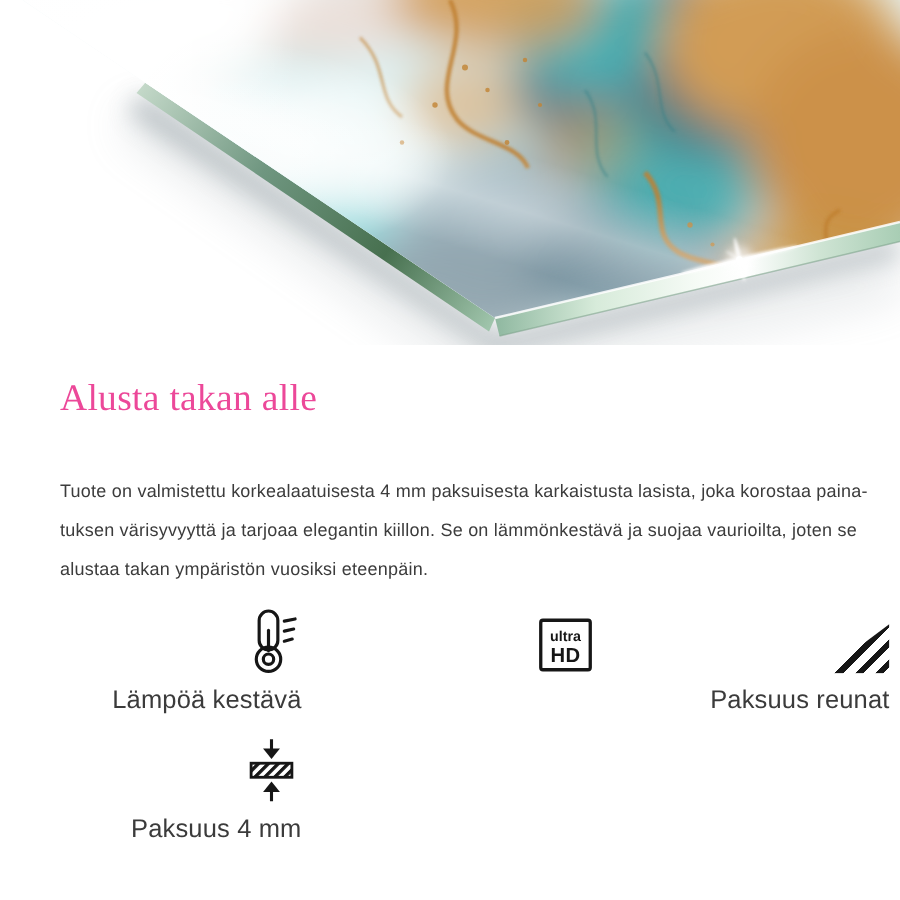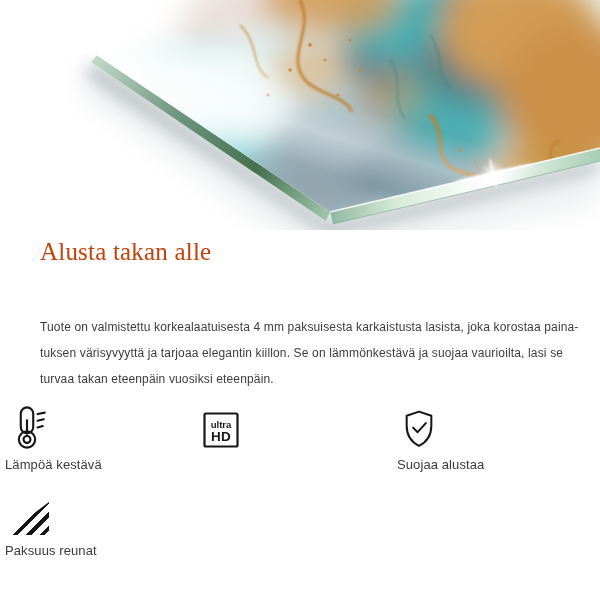--- a/index.html
+++ b/index.html
@@ -10,41 +10,41 @@
     -webkit-font-smoothing:antialiased;
   }
   .page{position:absolute;inset:0;}
 
   
   .hero{position:absolute;left:0;top:0;width:600px;height:230px;}
   .hero svg{display:block;}
 
   
   .title{
-    position:absolute;left:40px;top:235px;margin:0;width:540px;
+    position:absolute;left:40px;top:249px;margin:0;width:540px;
     font-family:"Liberation Serif",serif;font-weight:400;
-    font-size:25px;line-height:34px;color:#c2410c;letter-spacing:.2px;
+    font-size:25px;line-height:34px;color:#ec4899;letter-spacing:.2px;
   }
   .title span{display:block;white-space:nowrap;}
 
   
   .desc{
     position:absolute;left:40px;top:314px;margin:0;width:540px;
     font-size:12px;line-height:26px;color:#3c3c3c;letter-spacing:.15px;
   }
   .desc span{display:block;white-space:nowrap;}
 
   
   .features{
     position:absolute;left:5px;top:402px;width:588px;
     display:grid;grid-template-columns:repeat(3,1fr);
   }
-  .feature{height:86px;display:flex;flex-direction:column;align-items:flex-start;}
+  .feature{height:86px;display:flex;flex-direction:column;align-items:flex-end;}
   .icon-box{height:48px;display:flex;align-items:flex-end;justify-content:center;}
-  .feature-label{margin-top:7px;font-size:13px;color:#3b3b3b;letter-spacing:.1px;}
+  .feature-label{margin-top:7px;font-size:17px;color:#3b3b3b;letter-spacing:.1px;}
 
   .icn{stroke:#161616;fill:none;stroke-width:2.2;}
   .icn-round{stroke-linecap:round;stroke-linejoin:round;}
   .icn-fill{fill:#161616;stroke:none;}
   .hd-text{fill:#161616;font-family:"Liberation Sans",sans-serif;font-weight:bold;}
 
   .stripes{
     width:44px;height:33px;margin-bottom:1px;
     clip-path:polygon(0 100%,100% 0,100% 100%);
     background:repeating-linear-gradient(135deg,#161616 0 4px,transparent 4px 9.5px);
@@ -183,22 +183,22 @@
       </g>
     </svg>
   </div>
 
   <h1 class="title">
     <span>Alusta takan alle</span>
   </h1>
 
   <p class="desc">
     <span>Tuote on valmistettu korkealaatuisesta 4 mm paksuisesta karkaistusta lasista, joka korostaa paina-</span>
-    <span>tuksen värisyvyyttä ja tarjoaa elegantin kiillon. Se on lämmönkestävä ja suojaa vaurioilta, lasi se</span>
-    <span>turvaa takan eteenpäin vuosiksi eteenpäin.</span>
+    <span>tuksen värisyvyyttä ja tarjoaa elegantin kiillon. Se on lämmönkestävä ja suojaa vaurioilta, joten se</span>
+    <span>alustaa takan ympäristön vuosiksi eteenpäin.</span>
   </p>
 
   <div class="features">
 
     <div class="feature">
       <div class="icon-box">
         <svg width="44" height="46" viewBox="0 0 44 48">
           <rect class="icn" x="15.5" y="3.5" width="13" height="27" rx="6.5"></rect>
           <circle class="icn" cx="22" cy="37" r="8.5"></circle>
           <circle class="icn" cx="22" cy="37" r="3.6" stroke-width="2"></circle>
@@ -216,33 +216,41 @@
     <div class="feature">
       <div class="icon-box">
         <svg width="40" height="40" viewBox="0 0 40 40">
           <rect class="icn" x="3.5" y="3.5" width="33" height="33" rx="1.5" stroke-width="2.6"></rect>
           <text class="hd-text" x="20" y="17.5" font-size="9.5" text-anchor="middle">ultra</text>
           <text class="hd-text" x="20" y="31" font-size="13.5" letter-spacing=".3" text-anchor="middle">HD</text>
         </svg>
       </div>
     </div>
 
-    <div class="feature">
-      <div class="icon-box">
-        <svg width="44" height="42" viewBox="0 0 44 46">
-          <path class="icn icn-round" d="M22,4 L35.5,8.5 V19.5 C35.5,30 30,37.5 22,41.5 C14,37.5 8.5,30 8.5,19.5 V8.5 Z" stroke-width="2.4"></path>
-          <polyline class="icn icn-round" points="15.5,21.5 20.5,26.5 29.5,16.5" stroke-width="2.6"></polyline>
+
+
+    <div class="feature">
+      <div class="icon-box">
+        <div class="stripes"></div>
+      </div>
+      <div class="feature-label">Paksuus reunat</div>
+    </div>
+
+    <div class="feature">
+      <div class="icon-box">
+        <svg width="40" height="45" viewBox="0 0 40 48">
+          <defs>
+            <pattern id="hatchP" width="5" height="5" patternUnits="userSpaceOnUse" patternTransform="rotate(45)">
+              <rect width="2.4" height="5" fill="#161616"></rect>
+            </pattern>
+          </defs>
+          <line class="icn" x1="20" y1="2" x2="20" y2="9" stroke-width="2.4"></line>
+          <polygon class="icn-fill" points="14,8.5 26,8.5 20,16"></polygon>
+          <rect x="5.5" y="19" width="29" height="10" fill="url(#hatchP)" stroke="#161616" stroke-width="2"></rect>
+          <polygon class="icn-fill" points="14,39.5 26,39.5 20,32"></polygon>
+          <line class="icn" x1="20" y1="39" x2="20" y2="46" stroke-width="2.4"></line>
         </svg>
       </div>
-      <div class="feature-label">Suojaa alustaa</div>
-    </div>
-
-
-    <div class="feature">
-      <div class="icon-box">
-        <div class="stripes"></div>
-      </div>
-      <div class="feature-label">Paksuus reunat</div>
-    </div>
-
+      <div class="feature-label">Paksuus 4 mm</div>
+    </div>
 
   </div>
 </div>
 
 </body></html>

